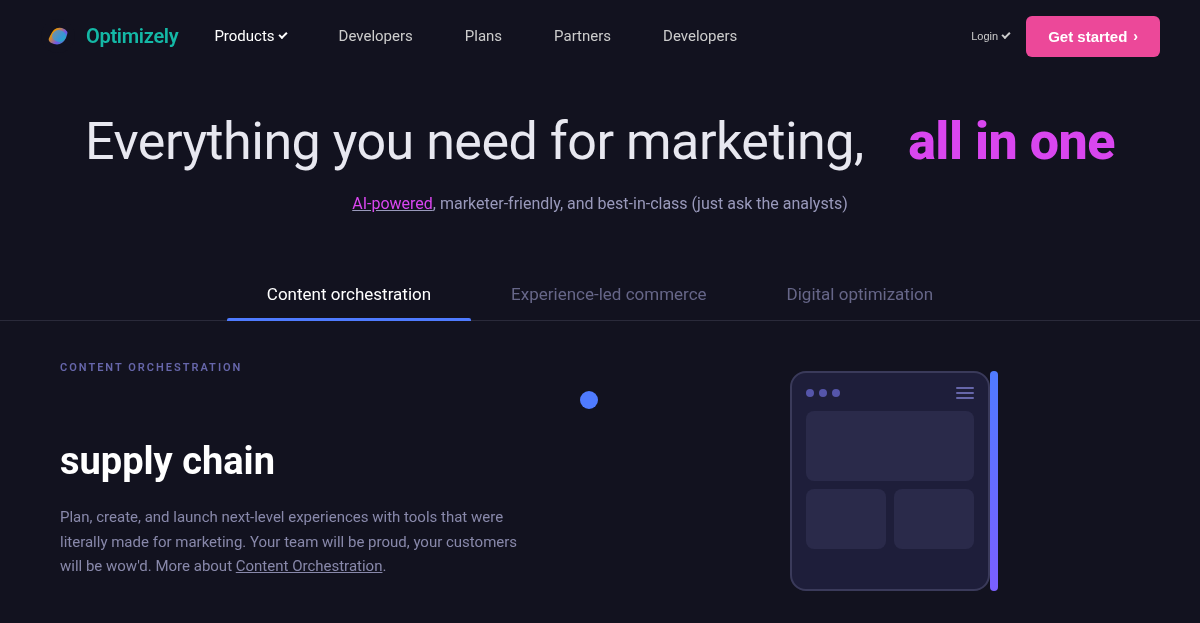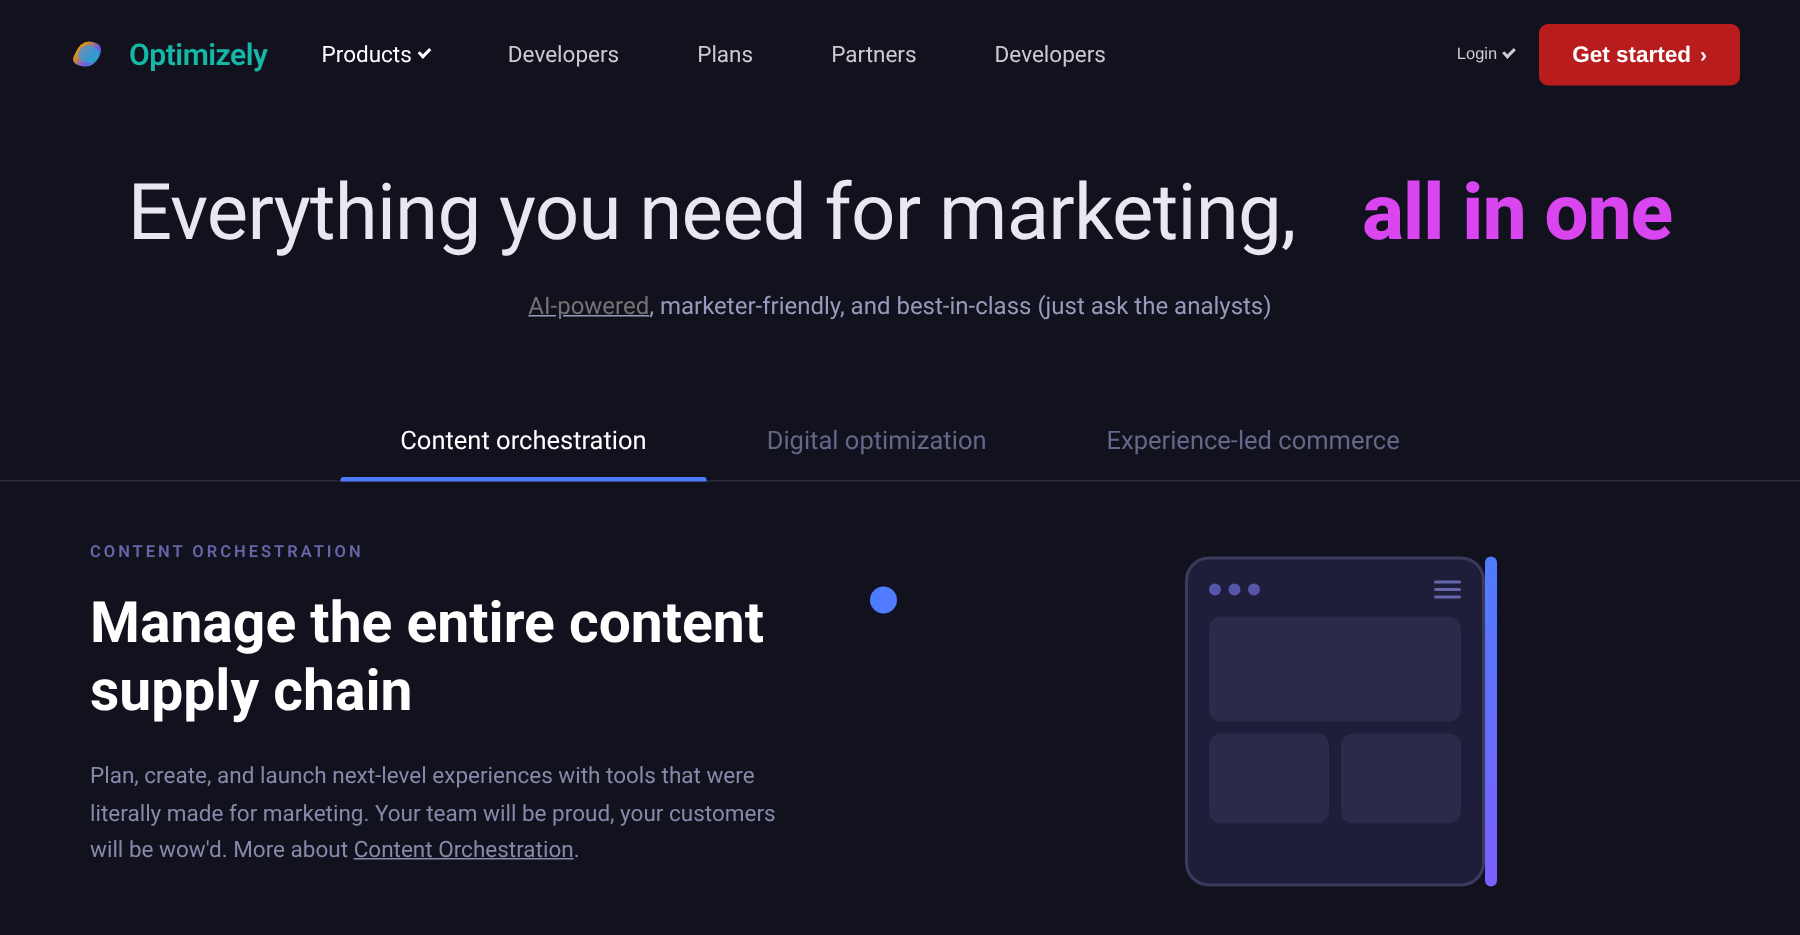--- a/index.html
+++ b/index.html
@@ -95,21 +95,21 @@
       font-size: 11px;
       cursor: pointer;
       display: flex;
       align-items: center;
       gap: 4px;
       background: none;
       border: none;
     }
 
     .get-started-btn {
-      background-color: #b91c1c;
+      background-color: #ec4899;
       color: #ffffff;
       font-size: 15px;
       font-weight: 600;
       padding: 12px 22px;
       border-radius: 6px;
       cursor: pointer;
       border: none;
       display: flex;
       align-items: center;
       gap: 6px;
@@ -141,21 +141,21 @@
       margin-left: 32px;
     }
 
     .hero-subtitle {
       font-size: 16px;
       color: #9999bb;
       line-height: 1.5;
     }
 
     .hero-subtitle-link {
-      color: #737373;
+      color: #d946ef;
       text-decoration: underline;
       text-decoration-color: #9999bb;
       cursor: pointer;
     }
 
     
     .tabs-container {
       display: flex;
       justify-content: center;
       margin-top: 32px;
@@ -391,32 +391,32 @@
   <p class="hero-subtitle">
     <span class="hero-subtitle-link">AI-powered</span><span>, marketer-friendly, and best-in-class (just ask the analysts)</span>
   </p>
 </section>
 
 <div class="tabs-container">
   <div class="tab-item active">
     <span>Content orchestration</span>
   </div>
   <div class="tab-item">
+    <span>Experience-led commerce</span>
+  </div>
+  <div class="tab-item">
     <span>Digital optimization</span>
-  </div>
-  <div class="tab-item">
-    <span>Experience-led commerce</span>
   </div>
 </div>
 
 <div class="content-section">
   <div class="content-left">
     <p class="section-label">CONTENT ORCHESTRATION</p>
     <h2 class="section-heading">
-      <span>Manage the entire content</span><br>
+      <br>
       <span>supply chain</span>
     </h2>
     <p class="section-body">
       <span>Plan, create, and launch next-level experiences with tools that were literally made for marketing. Your team will be proud, your customers will be wow'd. More about </span><span class="section-link">Content Orchestration</span><span>.</span>
     </p>
   </div>
 
   <div class="content-right">
 
     <div style="position: relative; display: flex; align-items: flex-start; justify-content: center; width: 100%;">

